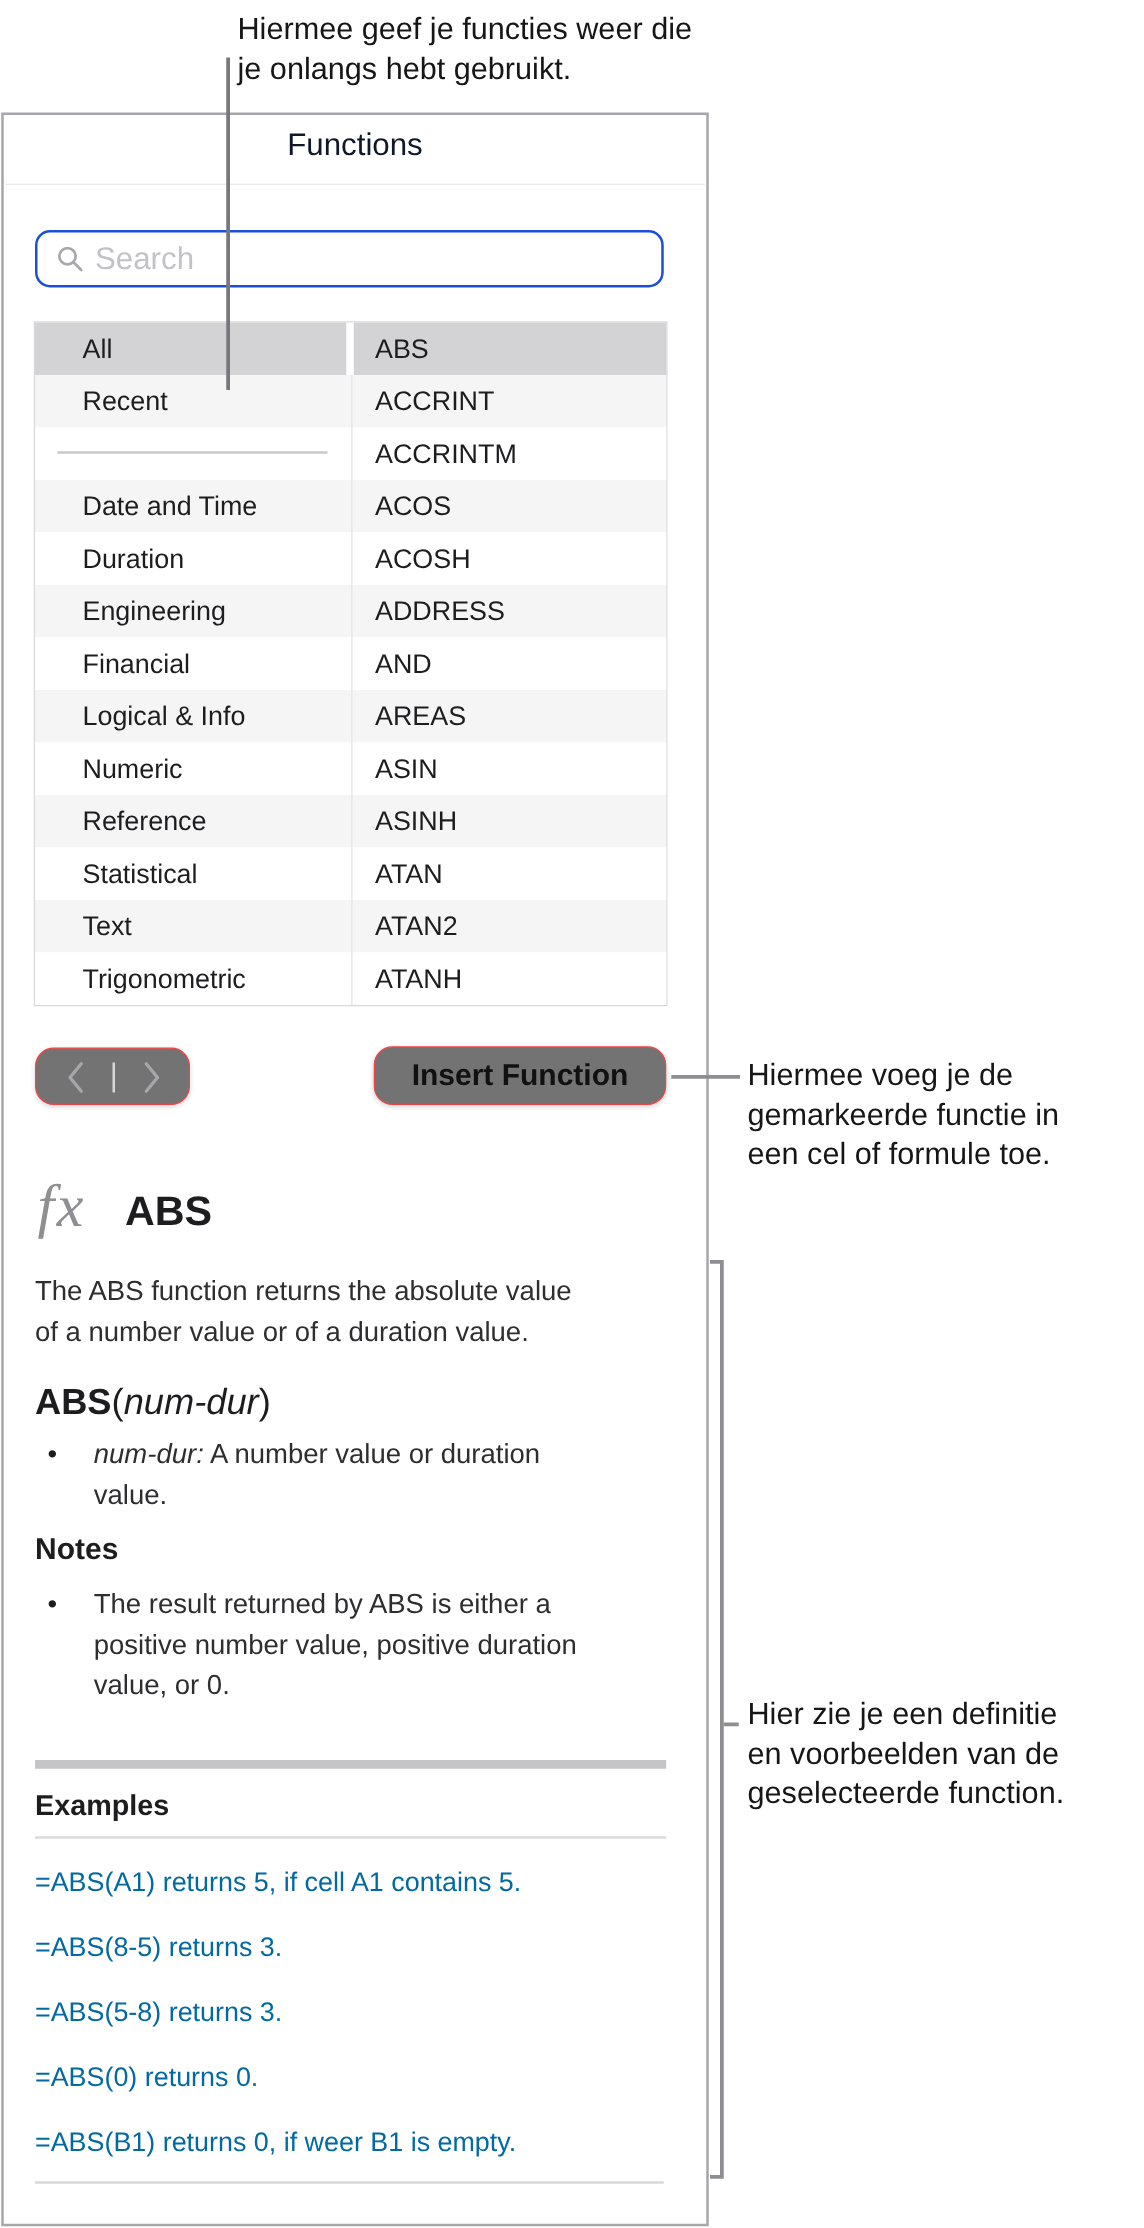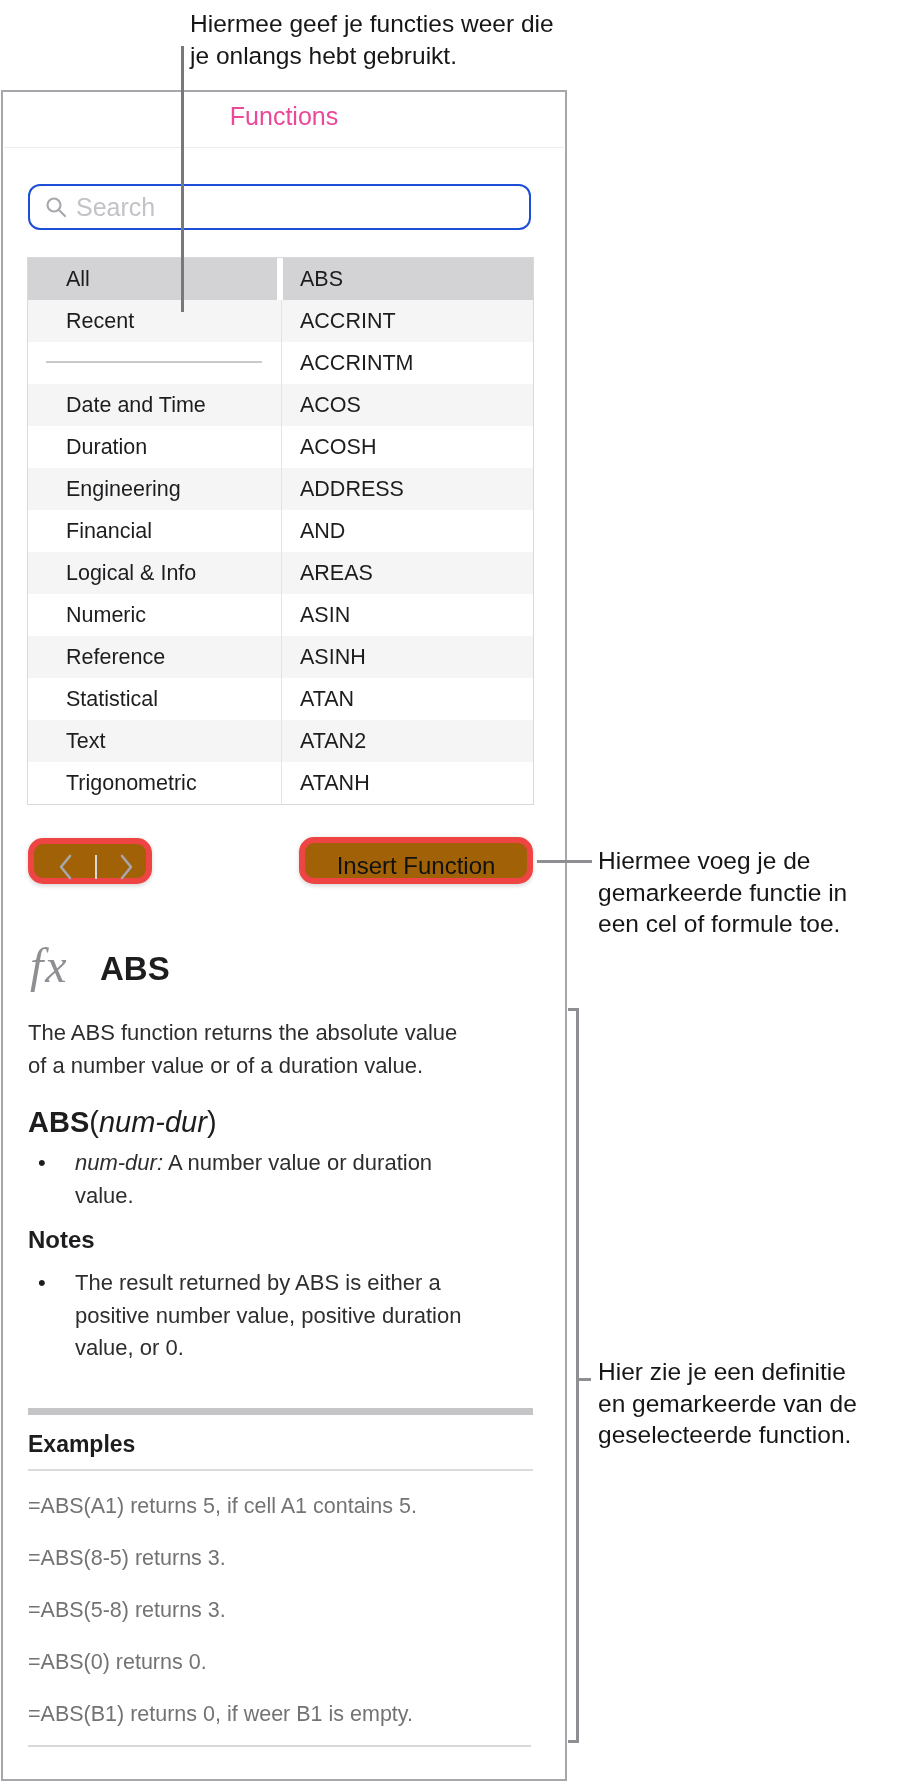--- a/index.html
+++ b/index.html
@@ -9,59 +9,59 @@
 
   .abs { position:absolute; }
 
   
   .callout-text { font-size:24.5px; line-height:31.5px; color:#161617; white-space:nowrap; }
   .callout-line { background:#8e8e93; }
   .callout-line.dark { background:#77777c; }
 
   
   .panel { left:1px; top:90px; width:566px; height:1691px; border:2px solid #a7a7ab; background:#fff; }
-  .panel-title { left:1px; top:102px; width:566px; text-align:center; font-size:25px; color:#ec4899; }
+  .panel-title { left:1px; top:102px; width:566px; text-align:center; font-size:25px; color:#0f172a; }
   .title-divider { left:4px; top:147px; width:560px; height:1px; background:#ececee; }
 
   .search-wrap { left:28px; top:184px; width:503px; height:46px; border:2px solid #1d4ed8; border-radius:12px; background:#fff; }
   .search-input { position:absolute; left:46px; top:0; width:440px; height:42px; border:none; outline:none; font-family:"Liberation Sans",sans-serif; font-size:25px; color:#333; background:transparent; }
   .search-input::placeholder { color:#c2c2c7; }
   .search-icon { position:absolute; left:14px; top:9px; width:24px; height:24px; }
 
   
   .list-frame { left:27px; top:257px; width:507px; height:548px; border:1px solid #d9d9db; background:#fff; }
   .lrow { position:absolute; left:28px; width:505px; height:42px; font-size:21.5px; line-height:42px; color:#1d1d1f; }
   .lrow .cat { position:absolute; left:38px; }
   .lrow .fn  { position:absolute; left:272px; }
   .bg-stripe { background:#f5f5f6; }
   .bg-white  { background:#ffffff; }
   .sel-seg { position:absolute; top:0; height:42px; background:#d3d3d5; }
   .col-divider { left:281px; top:300px; width:1px; height:504px; background:#e4e4e7; }
   .recent-separator { left:46px; top:361px; width:216px; height:2px; background:#c9c9cb; }
 
   
-  .capsule { border:6px solid #ef4444; border-radius:15px; background:#a16207; box-shadow:0 1.5px 4px rgba(0,0,0,0.16); }
+  .capsule { border:1px solid #ef4444; border-radius:15px; background:#737373; box-shadow:0 1.5px 4px rgba(0,0,0,0.16);font-weight:bold; }
   .nav-capsule { left:28px; top:838px; width:124px; height:46px; }
   .nav-glyph { position:absolute; top:8px; width:20px; height:30px; }
   .nav-sep { position:absolute; left:61px; top:11px; width:1.5px; height:24px; background:#d7d7da; }
   .insert-btn { left:299px; top:837px; width:234px; height:47px; font-size:24px; color:#111; text-align:center; line-height:45px; cursor:default; }
 
   
   .fx-glyph { left:30px; top:938px; font-family:"Liberation Serif", serif; font-style:italic; font-size:48px; color:#8e8e93; letter-spacing:2px; }
   .fn-title { left:100px; top:950px; font-size:33px; font-weight:bold; color:#1d1d1f; }
   .body-text { font-size:22px; line-height:32.5px; color:#2e2e30; }
   .body-text .line { display:block; }
   .sig { left:28px; top:1106px; font-size:29px; color:#1d1d1f; }
   .sig .b { font-weight:bold; }
   .ital { font-style:italic; }
   .bullet-dot { font-size:22px; color:#1d1d1f; }
   .heading { font-weight:bold; color:#1d1d1f; }
   .thick-divider { left:28px; top:1408px; width:505px; height:7px; background:#c5c5c7; }
   .thin-line { height:2px; background:#dbdbdd; }
-  .example { font-size:21.5px; color:#737373; white-space:nowrap; }
+  .example { font-size:21.5px; color:#0369a1; white-space:nowrap; }
 </style>
 </head>
 <body>
 
 <div id="canvas">
 
   <div class="abs callout-text" style="left:190px; top:8px;">
     <span class="line" style="display:block">Hiermee geef je functies weer die</span>
     <span class="line" style="display:block">je onlangs hebt gebruikt.</span>
   </div>
@@ -208,17 +208,17 @@
   <div class="abs example" style="left:28px; top:1702px;">=ABS(B1) returns 0, if weer B1 is empty.</div>
 
   <div class="abs thin-line" style="left:28px; top:1745px; width:503px; background:#d9d9db;"></div>
 
   <div class="abs callout-line" style="left:576px; top:1008px; width:3px; height:735px;"></div>
   <div class="abs callout-line" style="left:568px; top:1008px; width:8px; height:3px;"></div>
   <div class="abs callout-line" style="left:568px; top:1740px; width:8px; height:3px;"></div>
   <div class="abs callout-line" style="left:579px; top:1378px; width:12px; height:3px;"></div>
   <div class="abs callout-text" style="left:598px; top:1356px;">
     <span style="display:block">Hier zie je een definitie</span>
-    <span style="display:block">en gemarkeerde van de</span>
+    <span style="display:block">en voorbeelden van de</span>
     <span style="display:block">geselecteerde function.</span>
   </div>
 
 </div>
 
 </body></html>

